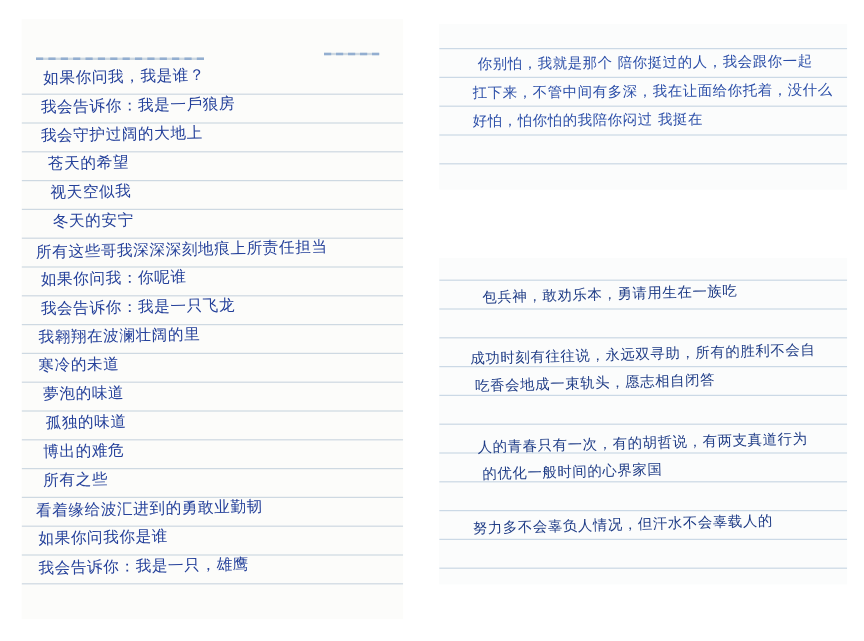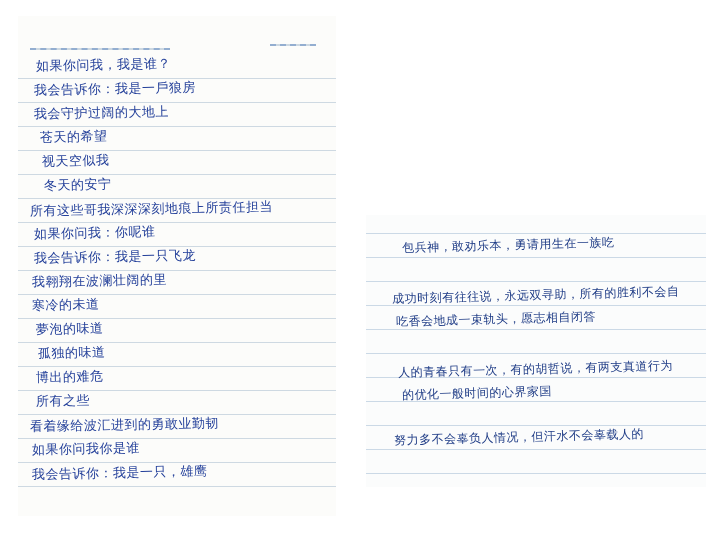--- a/index.html
+++ b/index.html
@@ -140,20 +140,31 @@
     <div class="hw blue s13 tilt1" style="left:14px; top:282px;">寒冷的未道</div>
     <div class="hw blue s13 tilt1" style="left:18px; top:306px;">夢泡的味道</div>
     <div class="hw blue s13 tilt1" style="left:20px; top:330px;">孤独的味道</div>
     <div class="hw blue s13 tilt1" style="left:18px; top:354px;">博出的难危</div>
     <div class="hw blue s13 tilt1" style="left:18px; top:378px;">所有之些</div>
     <div class="hw blue s13 tilt1" style="left:12px; top:402px;">看着缘给波汇进到的勇敢业勤韧</div>
     <div class="hw blue s13 tilt1" style="left:14px; top:426px;">如果你问我你是谁</div>
     <div class="hw blue s13 tilt1" style="left:14px; top:450px;">我会告诉你：我是一只，雄鹰</div>
   </div>
 
+  <div class="page right-top">
+    <div class="rule" style="top:20px;"></div>
+    <div class="rule" style="top:44px;"></div>
+    <div class="rule" style="top:68px;"></div>
+    <div class="rule" style="top:92px;"></div>
+    <div class="rule" style="top:116px;"></div>
+
+    <div class="hw ink s12 tilt3" style="left:32px; top:26px;">你别怕，我就是那个 陪你挺过的人，我会跟你一起</div>
+    <div class="hw ink s12 tilt3" style="left:28px; top:50px;">扛下来，不管中间有多深，我在让面给你托着，没什么</div>
+    <div class="hw ink s12 tilt3" style="left:28px; top:74px;">好怕，怕你怕的我陪你闷过 我挺在</div>
+  </div>
 
   <div class="page right-bottom">
     <div class="rule" style="top:18px;"></div>
     <div class="rule" style="top:42px;"></div>
     <div class="rule" style="top:66px;"></div>
     <div class="rule" style="top:90px;"></div>
     <div class="rule" style="top:114px;"></div>
     <div class="rule" style="top:138px;"></div>
     <div class="rule" style="top:162px;"></div>
     <div class="rule" style="top:186px;"></div>

